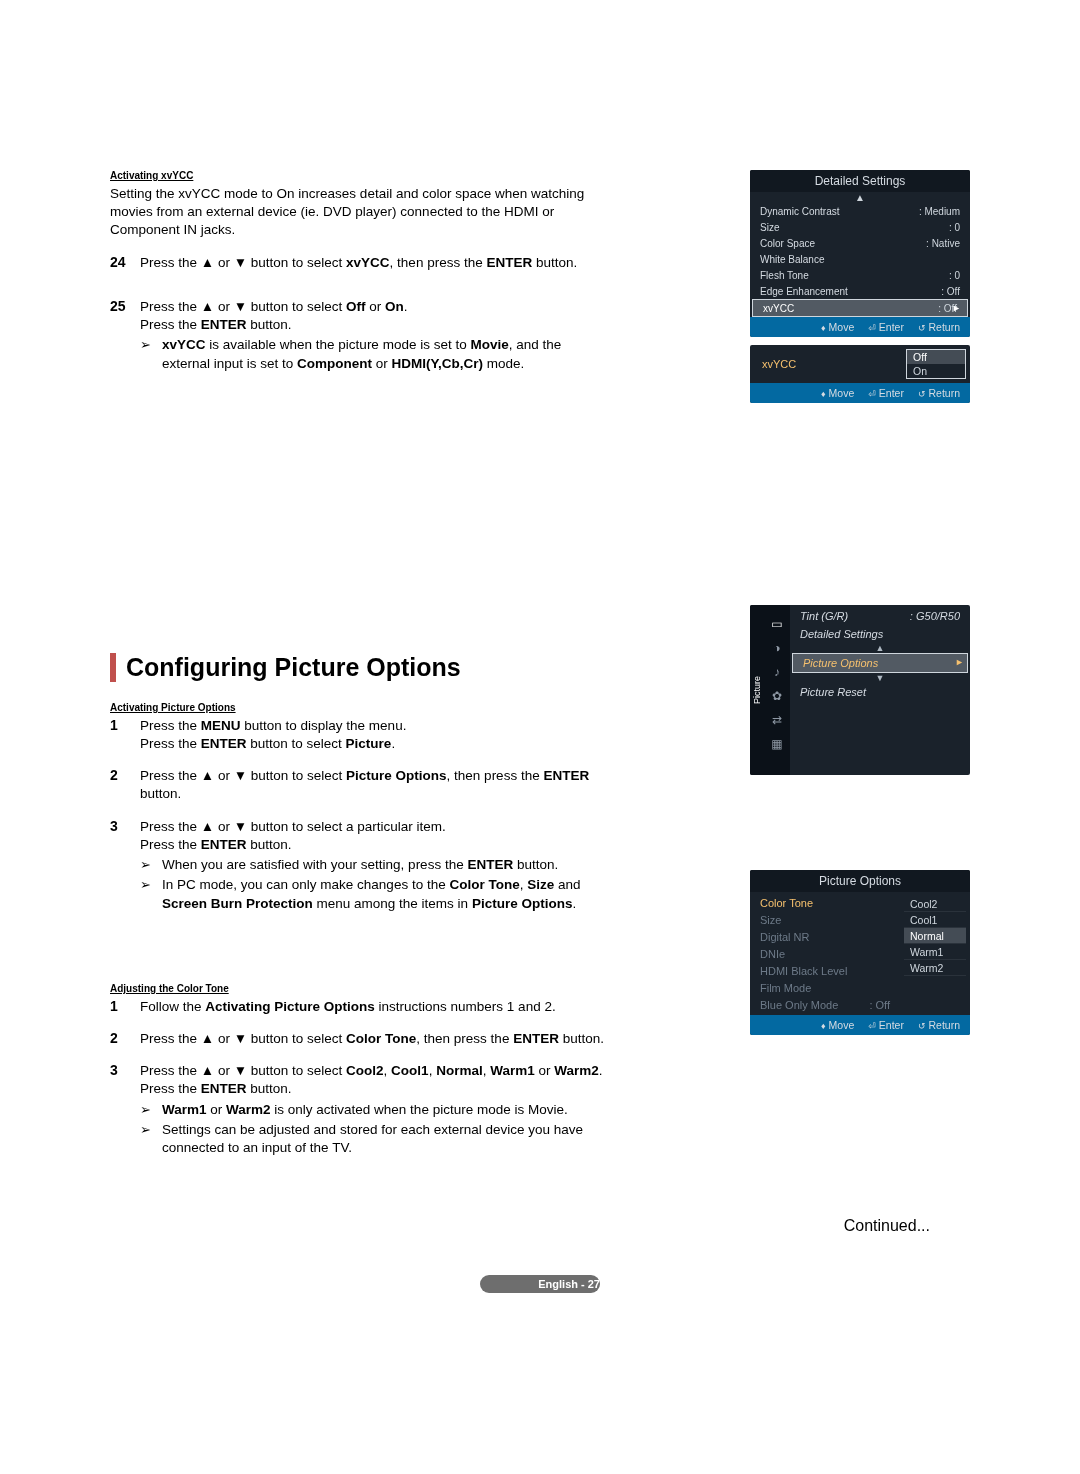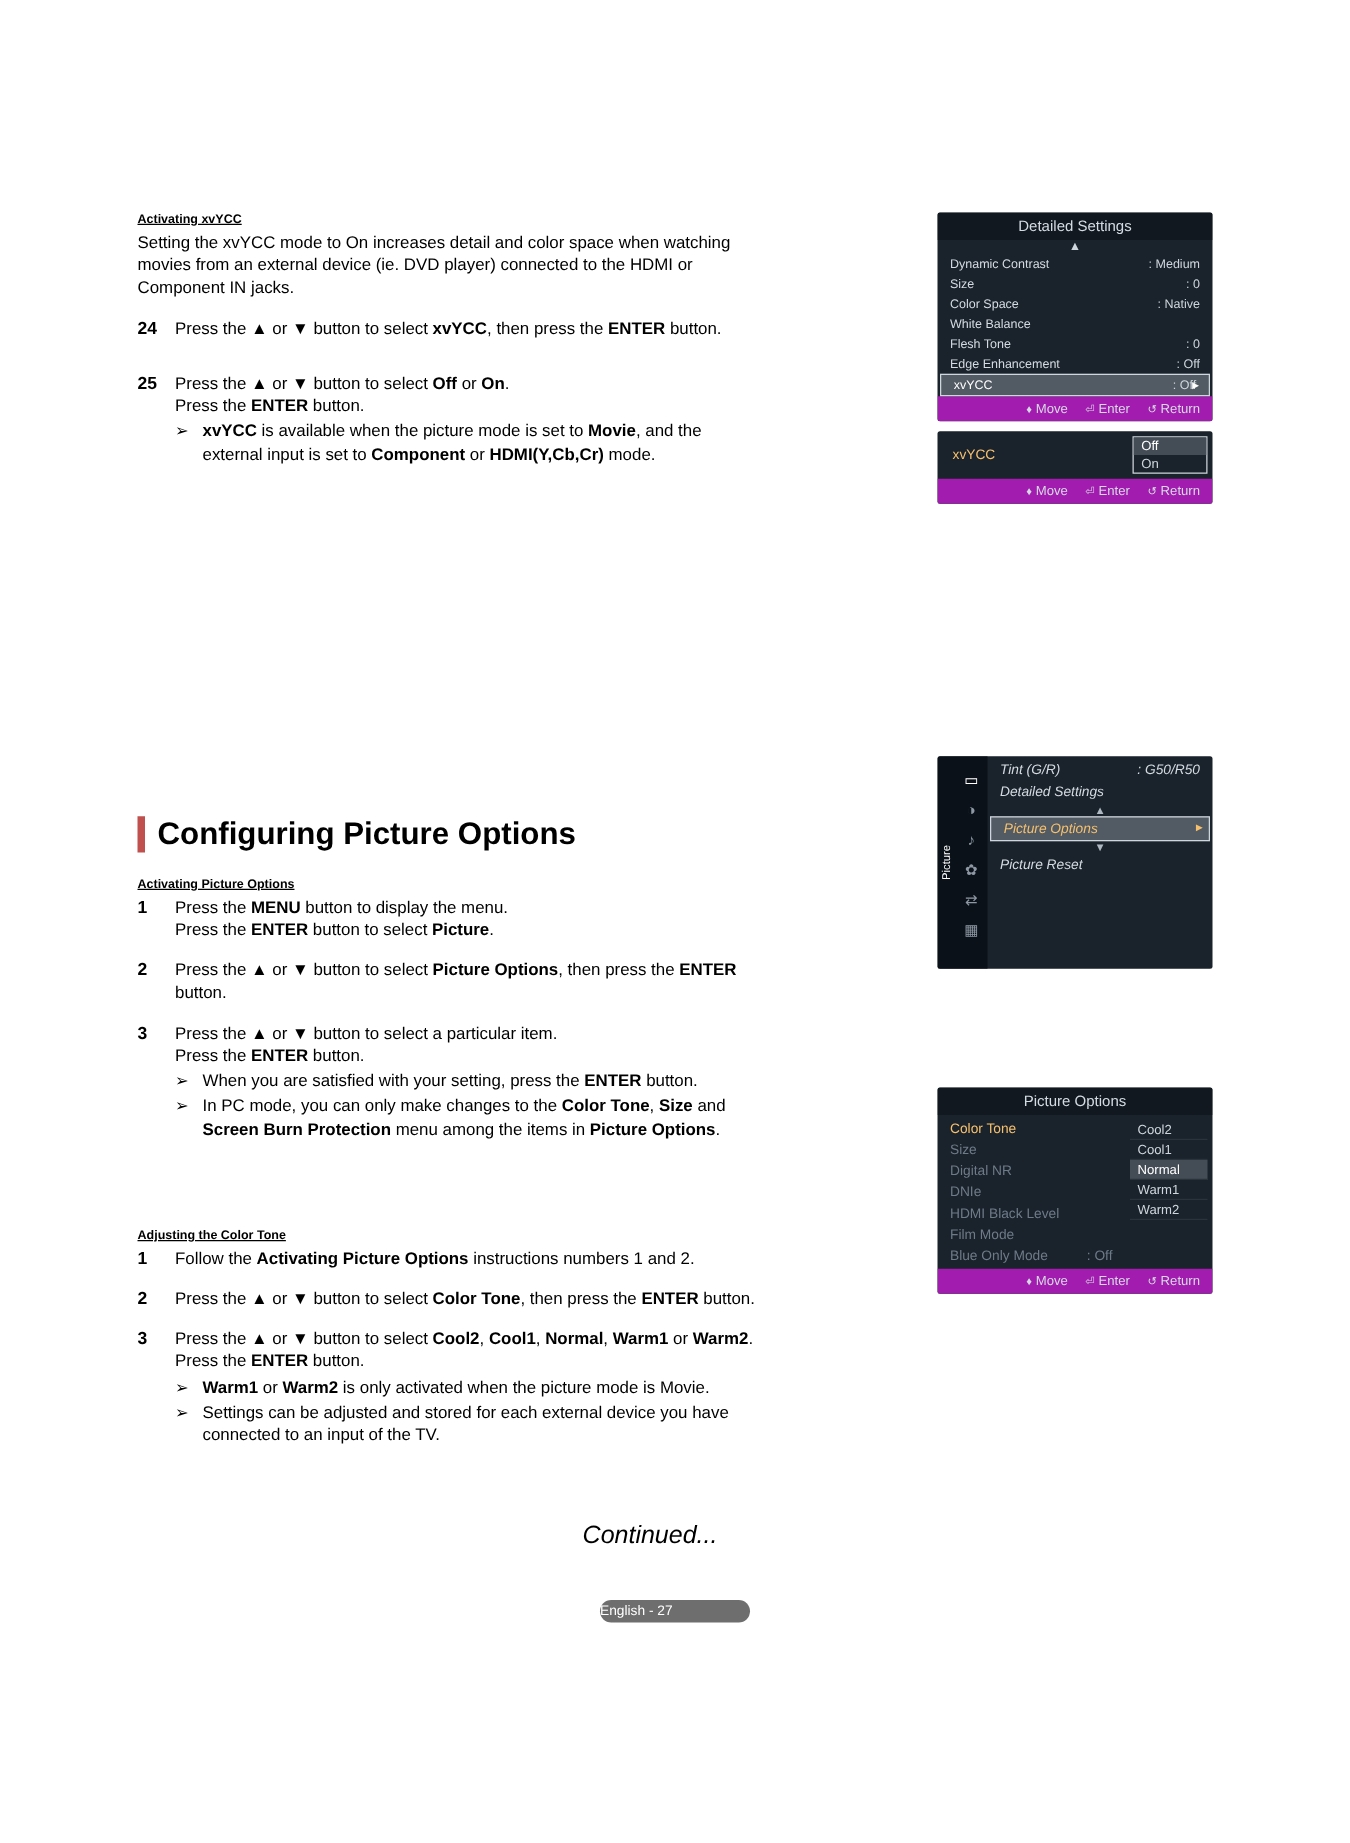--- a/index.html
+++ b/index.html
@@ -92,49 +92,48 @@
     text-align: center;
     font-size: 10px;
     color: #cfd6dd;
   }
   .osd-nav {
     display: flex;
     justify-content: flex-end;
     gap: 14px;
     padding: 4px 10px;
     font-size: 10.5px;
-    background: #a21caf;
+    background: #0369a1;
   }
   .osd-nav span::before { margin-right: 3px; }
   .nav-move::before { content: "♦"; font-size: 9px; }
   .nav-enter::before { content: "⏎"; font-size: 9px; }
   .nav-return::before { content: "↺"; font-size: 9px; }
   .big-heading {
     font-size: 25px;
     font-weight: bold;
     border-left: 6px solid #c0504d;
     padding-left: 10px;
     margin: 60px 0 20px 0;
   }
   .continued {
-    font-style: italic;
-    text-align: center;
-    font-size: 20px;
+    text-align: right;
+    font-size: 16px;
     margin-top: 60px;
     margin-right: 40px;
   }
   .pg-num {
     display: block;
     margin: 40px auto 20px;
     width: 120px;
-    text-align: left;
+    text-align: right;
     background: #6e6e6e;
     color: #fff;
     font-size: 11px;
-    font-weight: normal;
+    font-weight: bold;
     border-radius: 10px;
     padding: 3px 0;
   }
 
   
   #osd1 { right: 0; top: 0; width: 220px; }
 
   
   #osd2 { right: 0; top: 175px; width: 220px; }
   #osd2 .popup {

